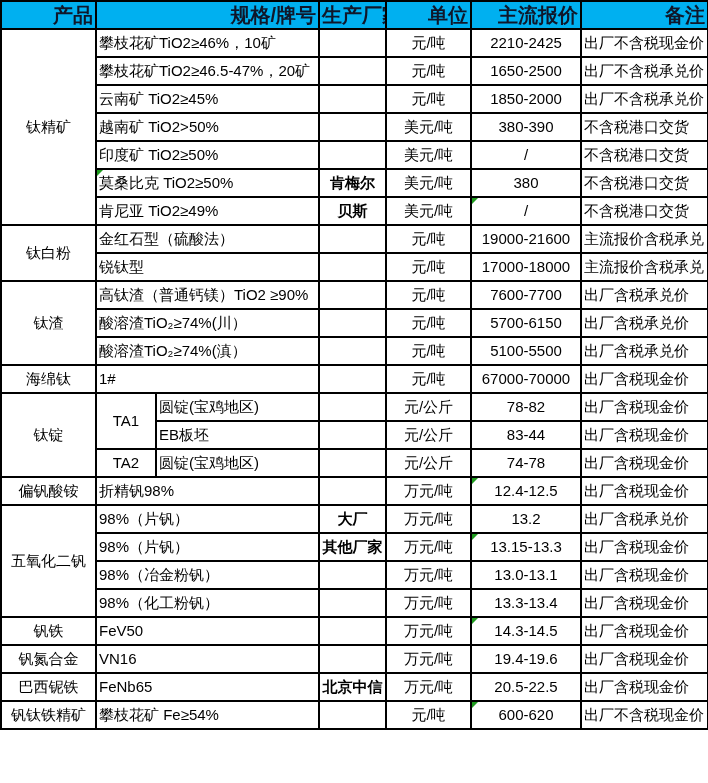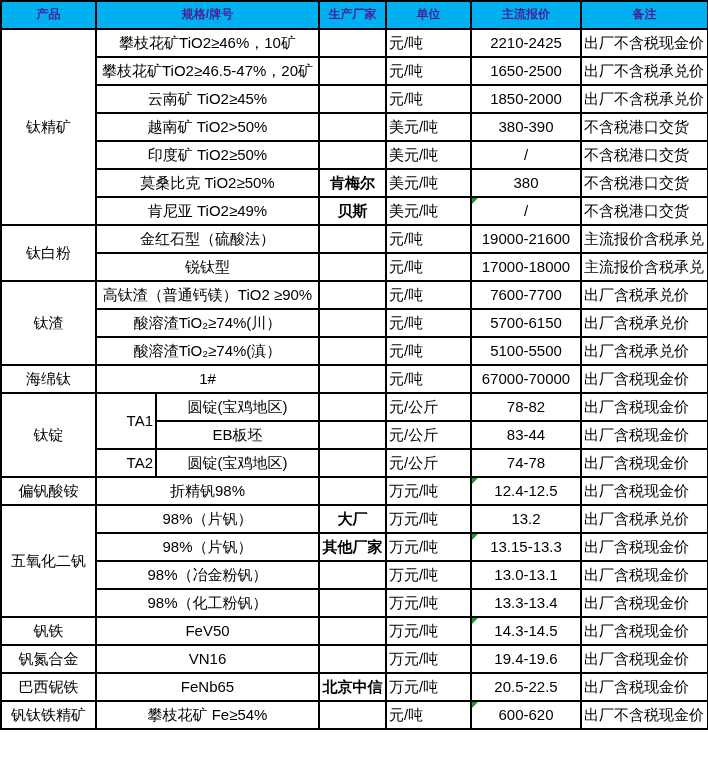--- a/index.html
+++ b/index.html
@@ -26,30 +26,30 @@
     padding: 0 2px;
     font-size: 15px;
     line-height: 1.1;
     overflow: hidden;
     white-space: nowrap;
     vertical-align: middle;
     position: relative;
   }
   table.price-table thead th {
     background: #00B0F0;
-    color: #4c1d95;
+    color: #0f172a;
     font-weight: bold;
-    font-size: 12px;
-    text-align: center;
+    font-size: 20px;
+    text-align: right;
   }
   td.c-product { text-align: center; margin-top: 24px; }
-  td.c-grade   { text-align: right; font-size: 16px; }
-  td.c-spec    { text-align: center; border-radius: 14px; }
+  td.c-grade   { text-align: center; font-size: 16px; }
+  td.c-spec    { text-align: left; }
   td.c-factory { text-align: center; padding: 0 1px; font-weight: bold; }
-  td.c-unit    { }
+  td.c-unit    { text-align: center; }
   td.c-price   { text-align: center; font-size: 16px; }
   td.c-note    { text-align: left; padding: 0 1px; border-radius: 10px; }
   .flag {
     position: absolute;
     top: 0;
     left: 0;
     width: 0;
     height: 0;
     border-top: 6px solid #1F9C1F;
     border-right: 6px solid transparent;

